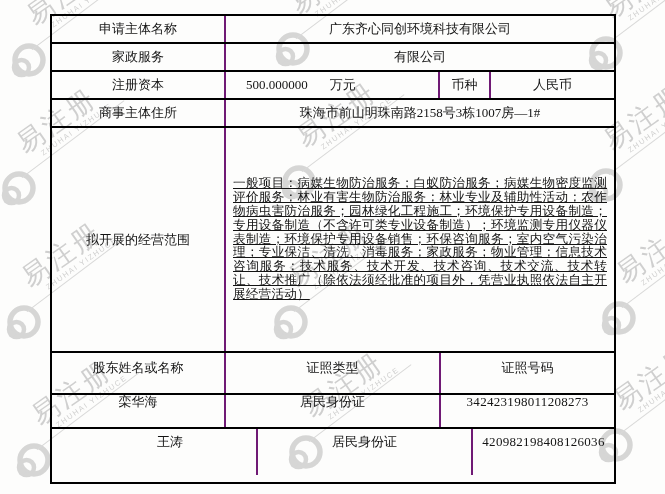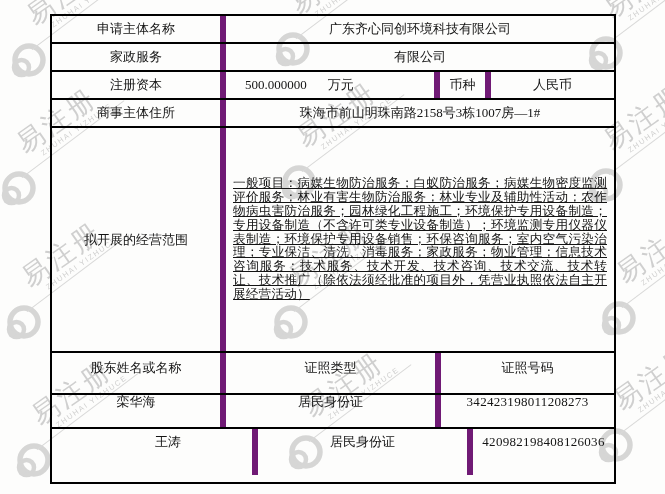--- a/index.html
+++ b/index.html
@@ -24,21 +24,21 @@
   .wm-rot::after{content:"";display:block;width:128px;height:0;border-bottom:1px solid #b5b5b5;
     margin-left:-16px;margin-top:1px;transform:rotate(-2deg);}
   
   #form-table{
     position:absolute;left:50px;top:14px;width:566px;height:470px;z-index:1;
     border:2px solid #000;box-sizing:border-box;
     display:flex;flex-direction:column;background:transparent;
   }
   .row{display:flex;border-bottom:2px solid #000;box-sizing:border-box;}
   .row:last-child{border-bottom:none;}
-  .cell{border-right:6px solid #701a75;box-sizing:border-box;
+  .cell{border-right:2px solid #701a75;box-sizing:border-box;
     display:flex;align-items:center;justify-content:center;
     font-size:13px;text-align:center;background:transparent;}
   .cell:last-child{border-right:none;}
   .h28{height:28px;}
   .c-label{width:174px;flex:none;}
   .c-value{flex:1;}
   
   .c-amount{width:214px;flex:none;justify-content:flex-start;}
   .c-amount .amt{width:48%;text-align:center;display:inline-block;}
   .c-amount .unit{margin-left:2px;}

